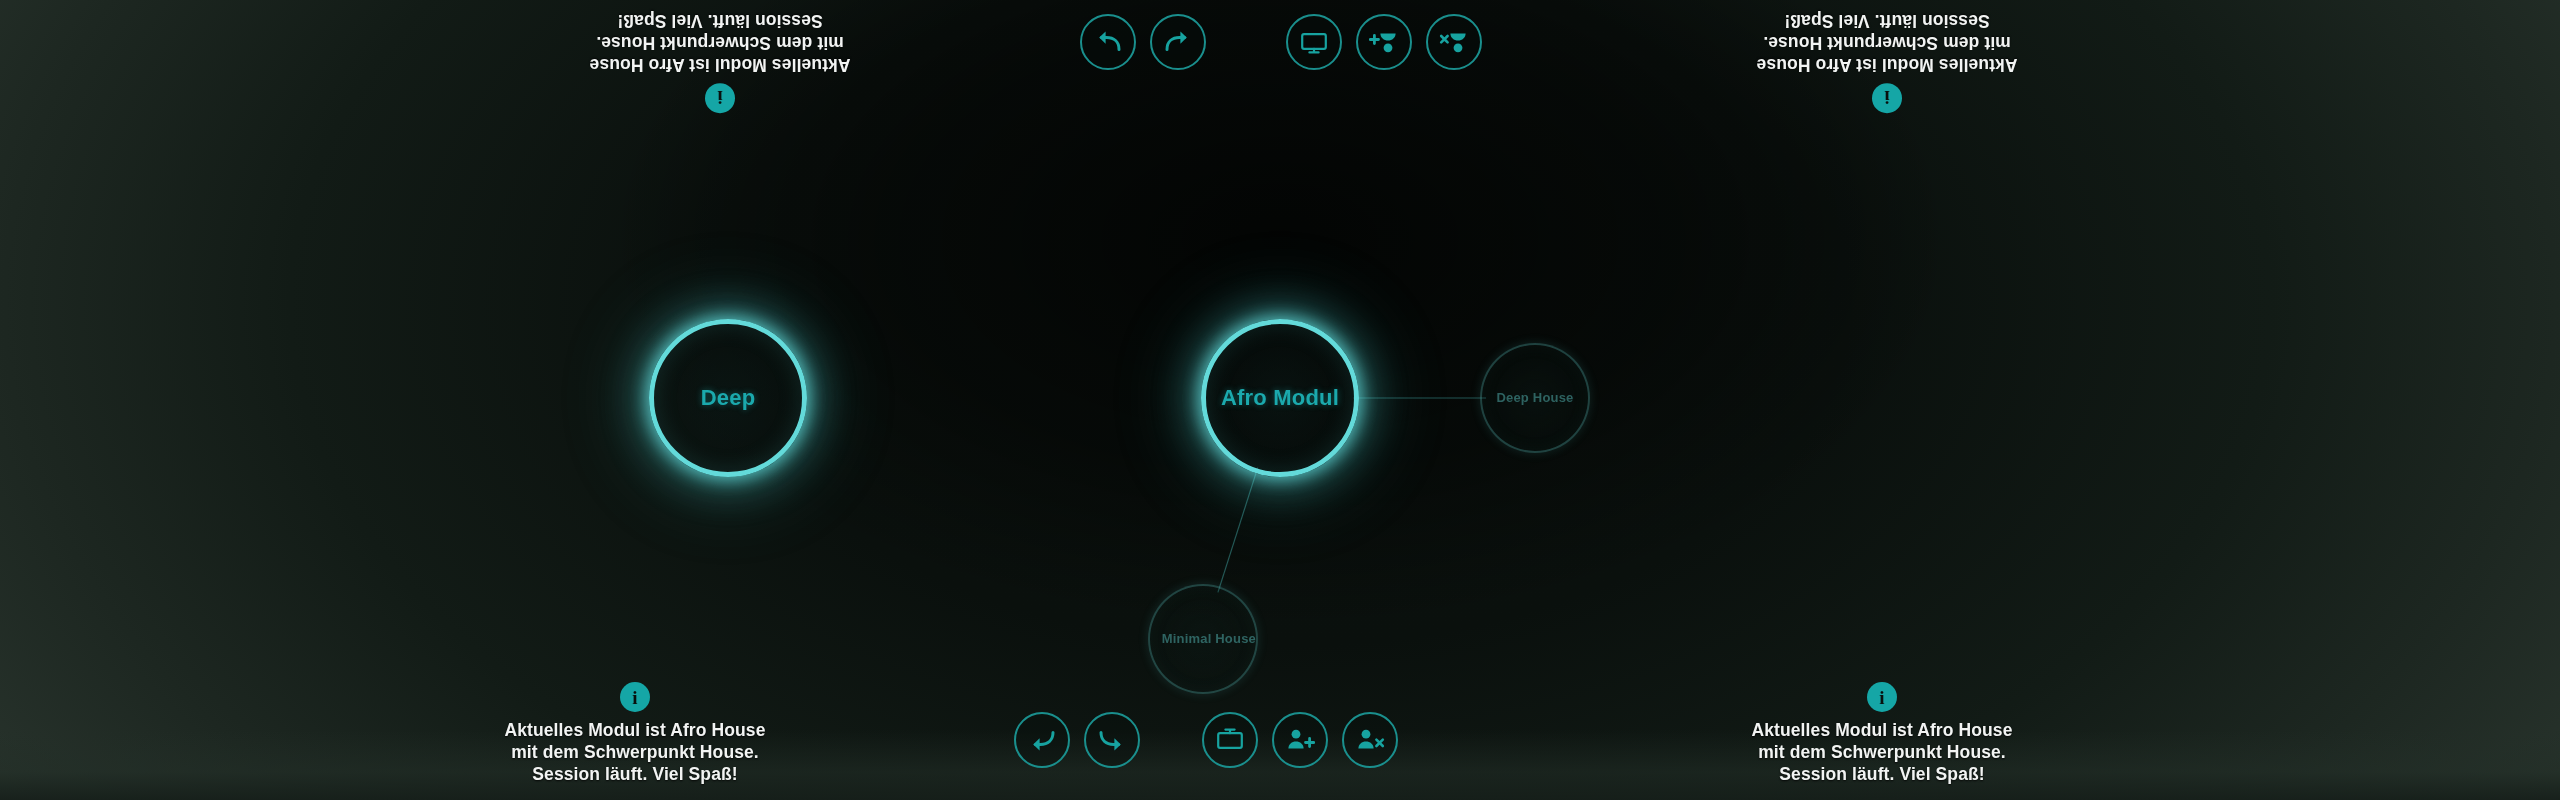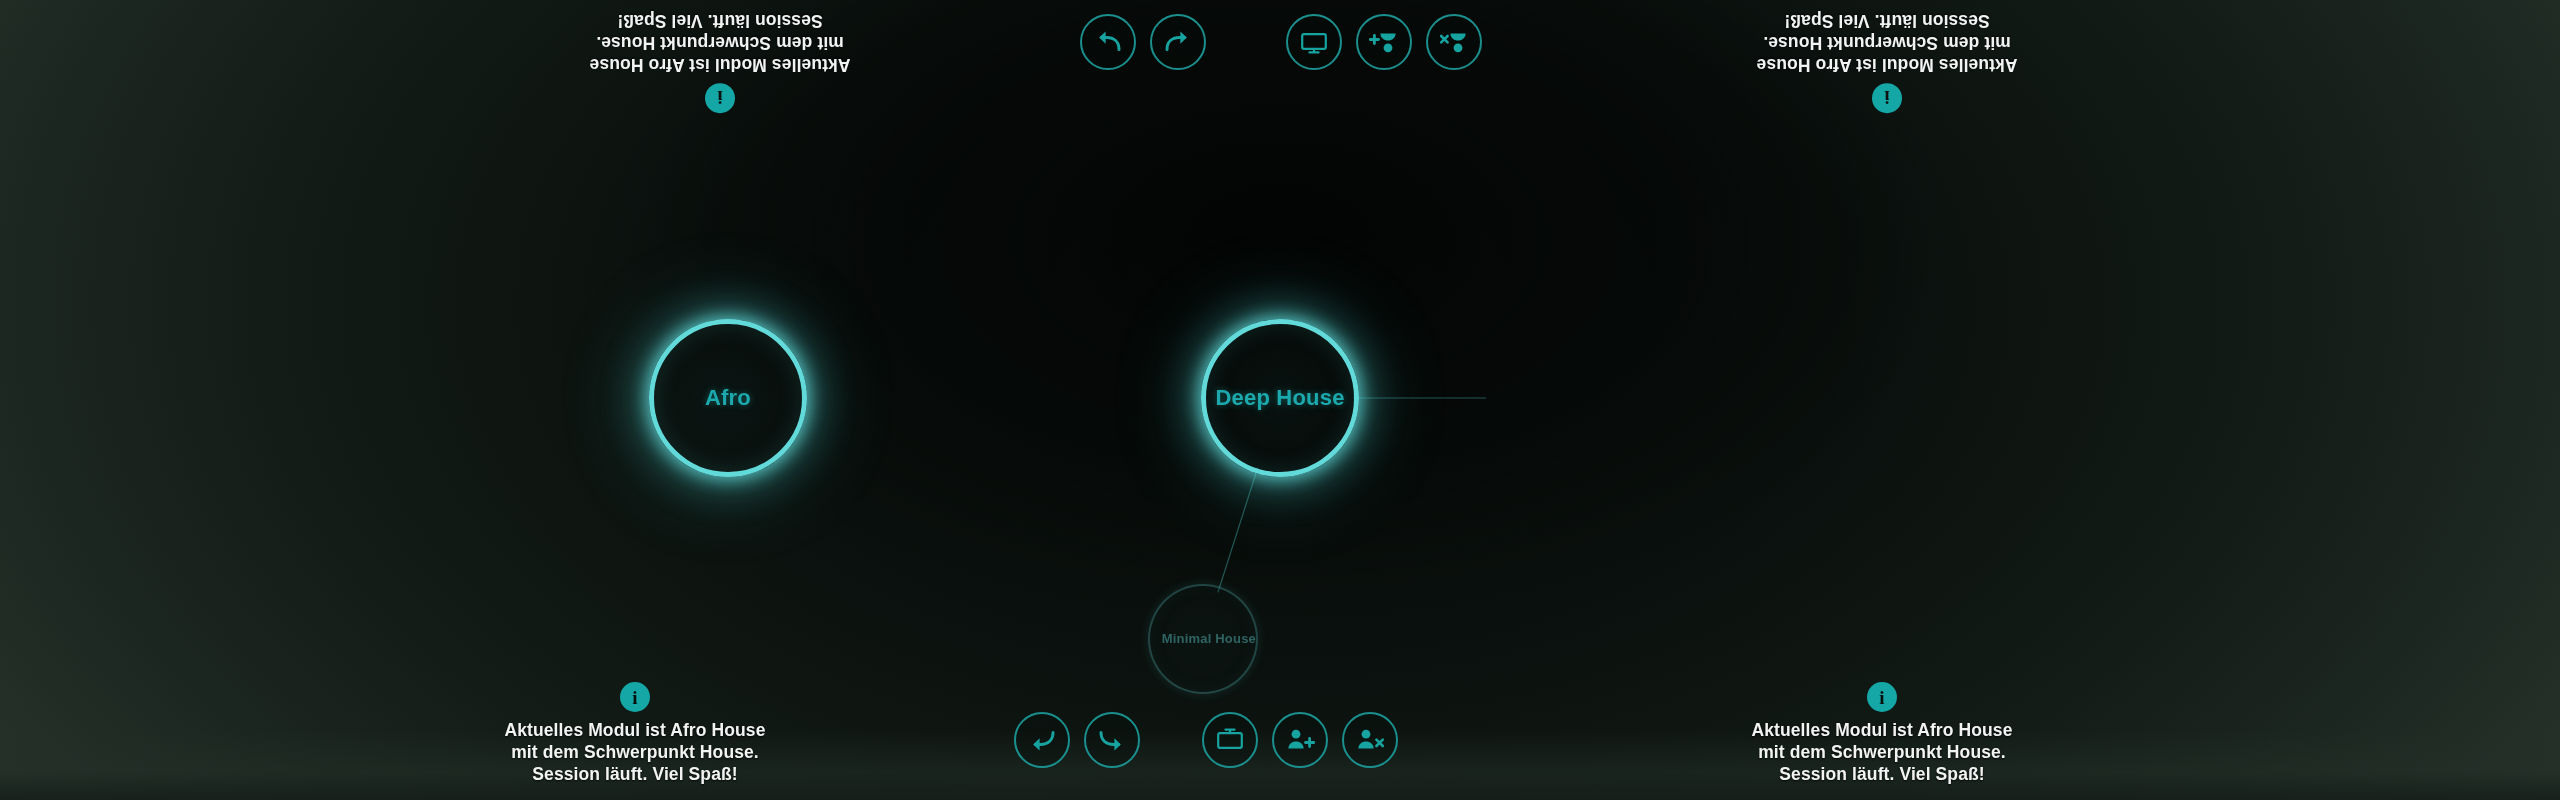--- a/index.html
+++ b/index.html
@@ -243,24 +243,27 @@
       <div>Session läuft. Viel Spaß!</div>
     </div>
   </div>
 
   <div id="graph">
     <svg id="edges">
         <line x1="1353" y1="398" x2="1486" y2="398" stroke="rgba(60,150,148,0.55)" stroke-width="1.2"></line>
         <line x1="1257.782782242583" y1="467.53700622775983" x2="1217.9129269878554" y2="592.3244752717776" stroke="rgba(60,150,148,0.55)" stroke-width="1.2"></line>
       </svg>
   <div class="node active" style="left: 728px; top: 398px; width: 158px; height: 158px;">
-        <span class="node-label" style="font-size: 22px;">Afro</span>
+        <span class="node-label" style="font-size: 22px;">Deep</span>
       </div>
       <div class="node active" style="left: 1280px; top: 398px; width: 158px; height: 158px;">
-        <span class="node-label" style="font-size: 22px;">Deep House</span>
+        <span class="node-label" style="font-size: 22px;">Afro Modul</span>
+      </div>
+      <div class="node dim" style="left: 1535px; top: 398px; width: 110px; height: 110px;">
+        <span class="node-label" style="font-size: 13px;">Deep House</span>
       </div>
       <div class="node dim" style="left: 1203px; top: 639px; width: 110px; height: 110px; justify-content: flex-end;">
         <span class="node-label" style="font-size: 13px;">Minimal House</span>
       </div>
     </div>
 
   <div class="info-block" style="left:425px; top:682px;">
     <div class="info-icon">
       <span>i</span>
     </div>

